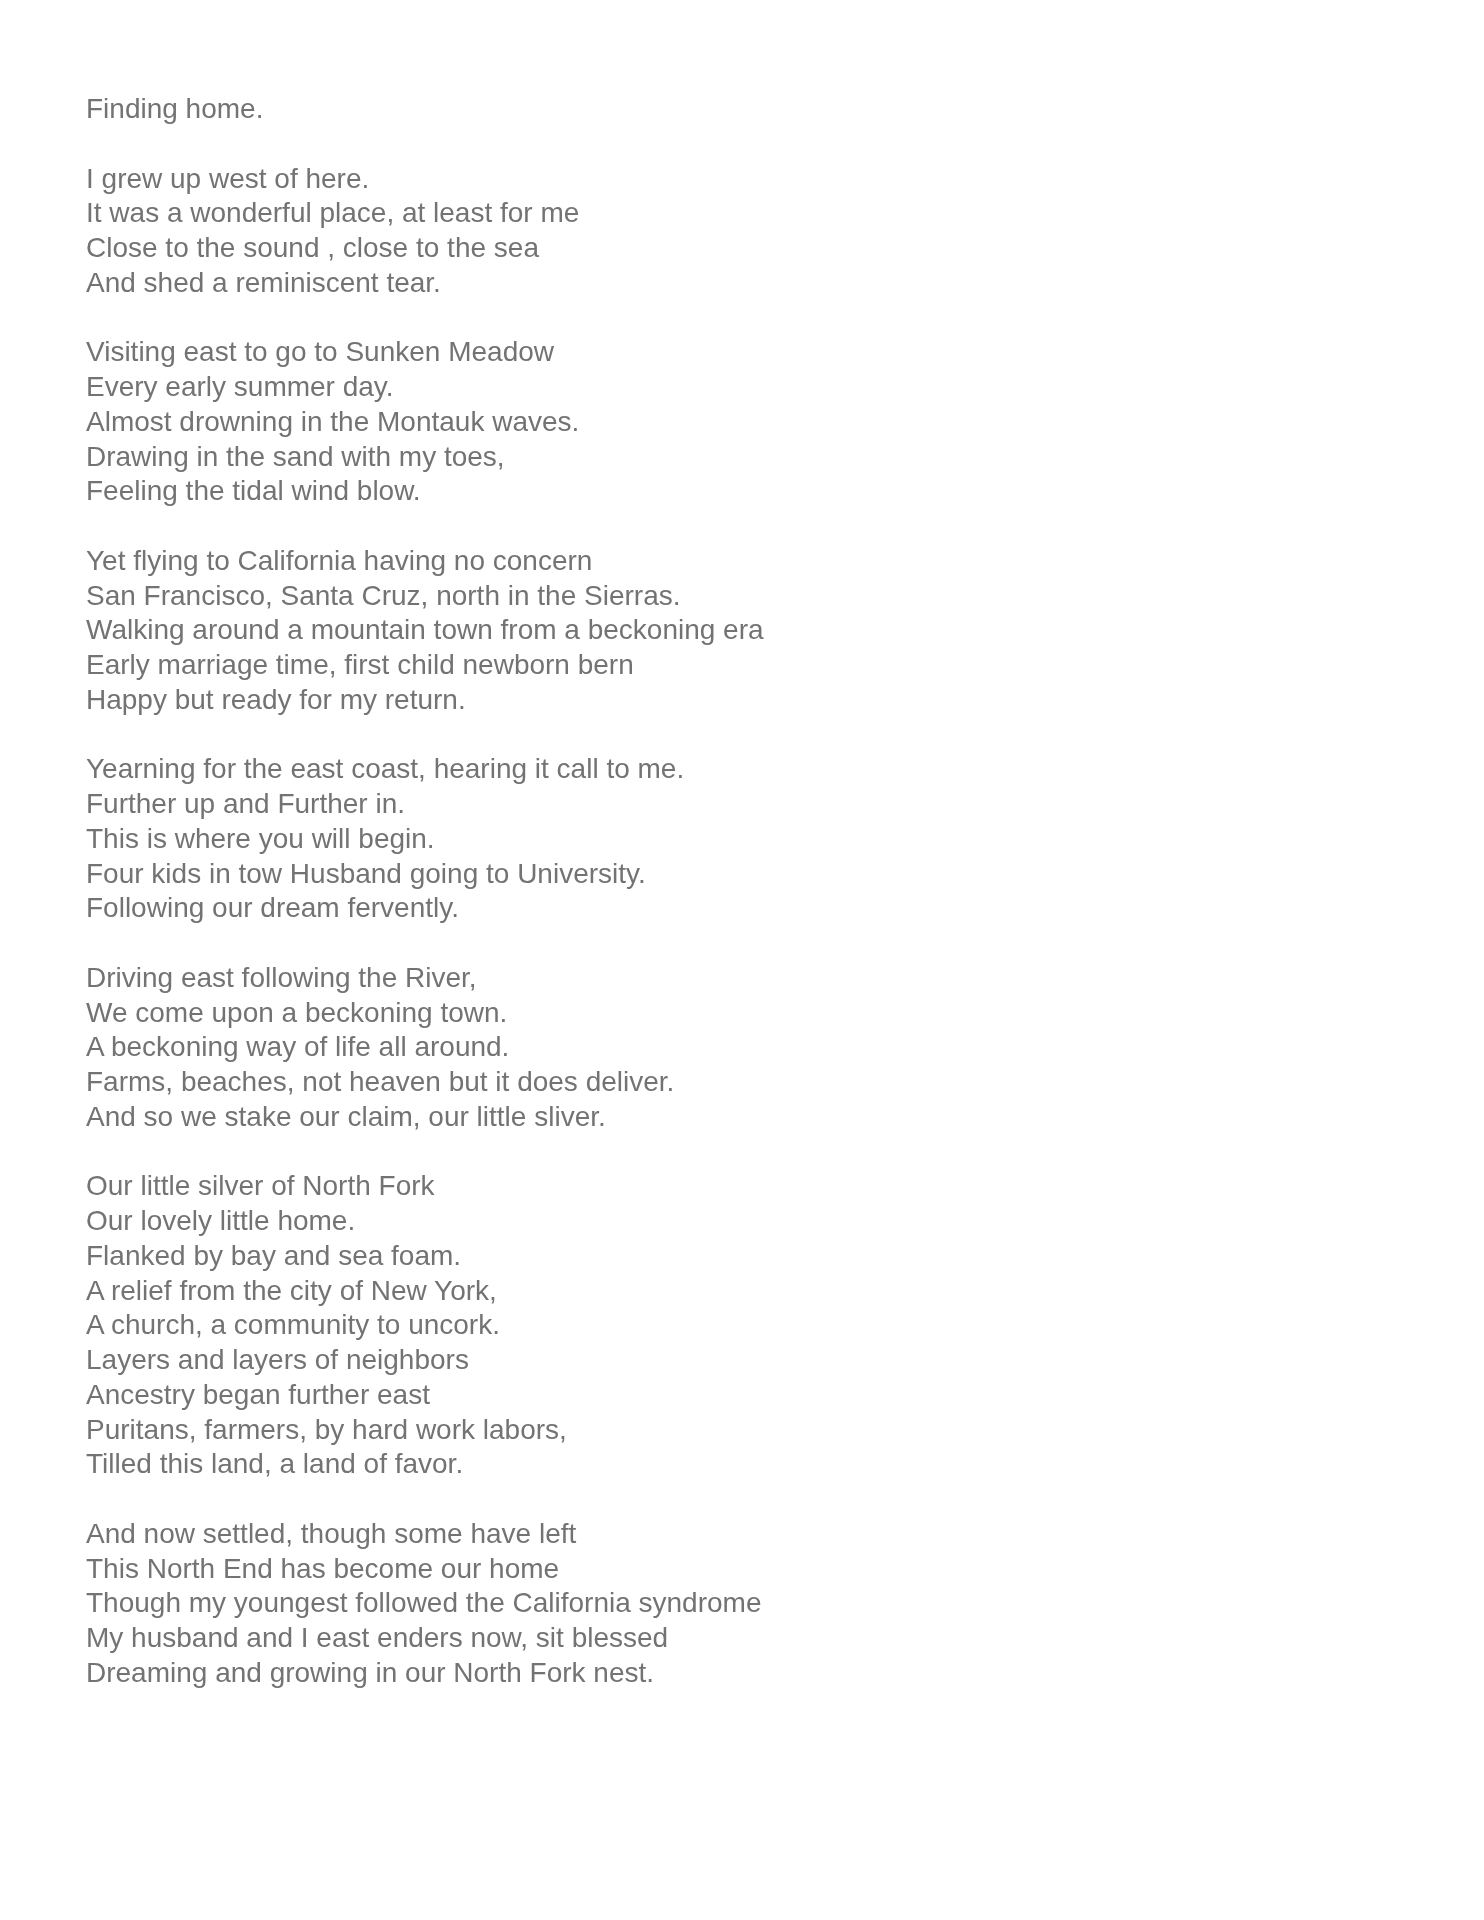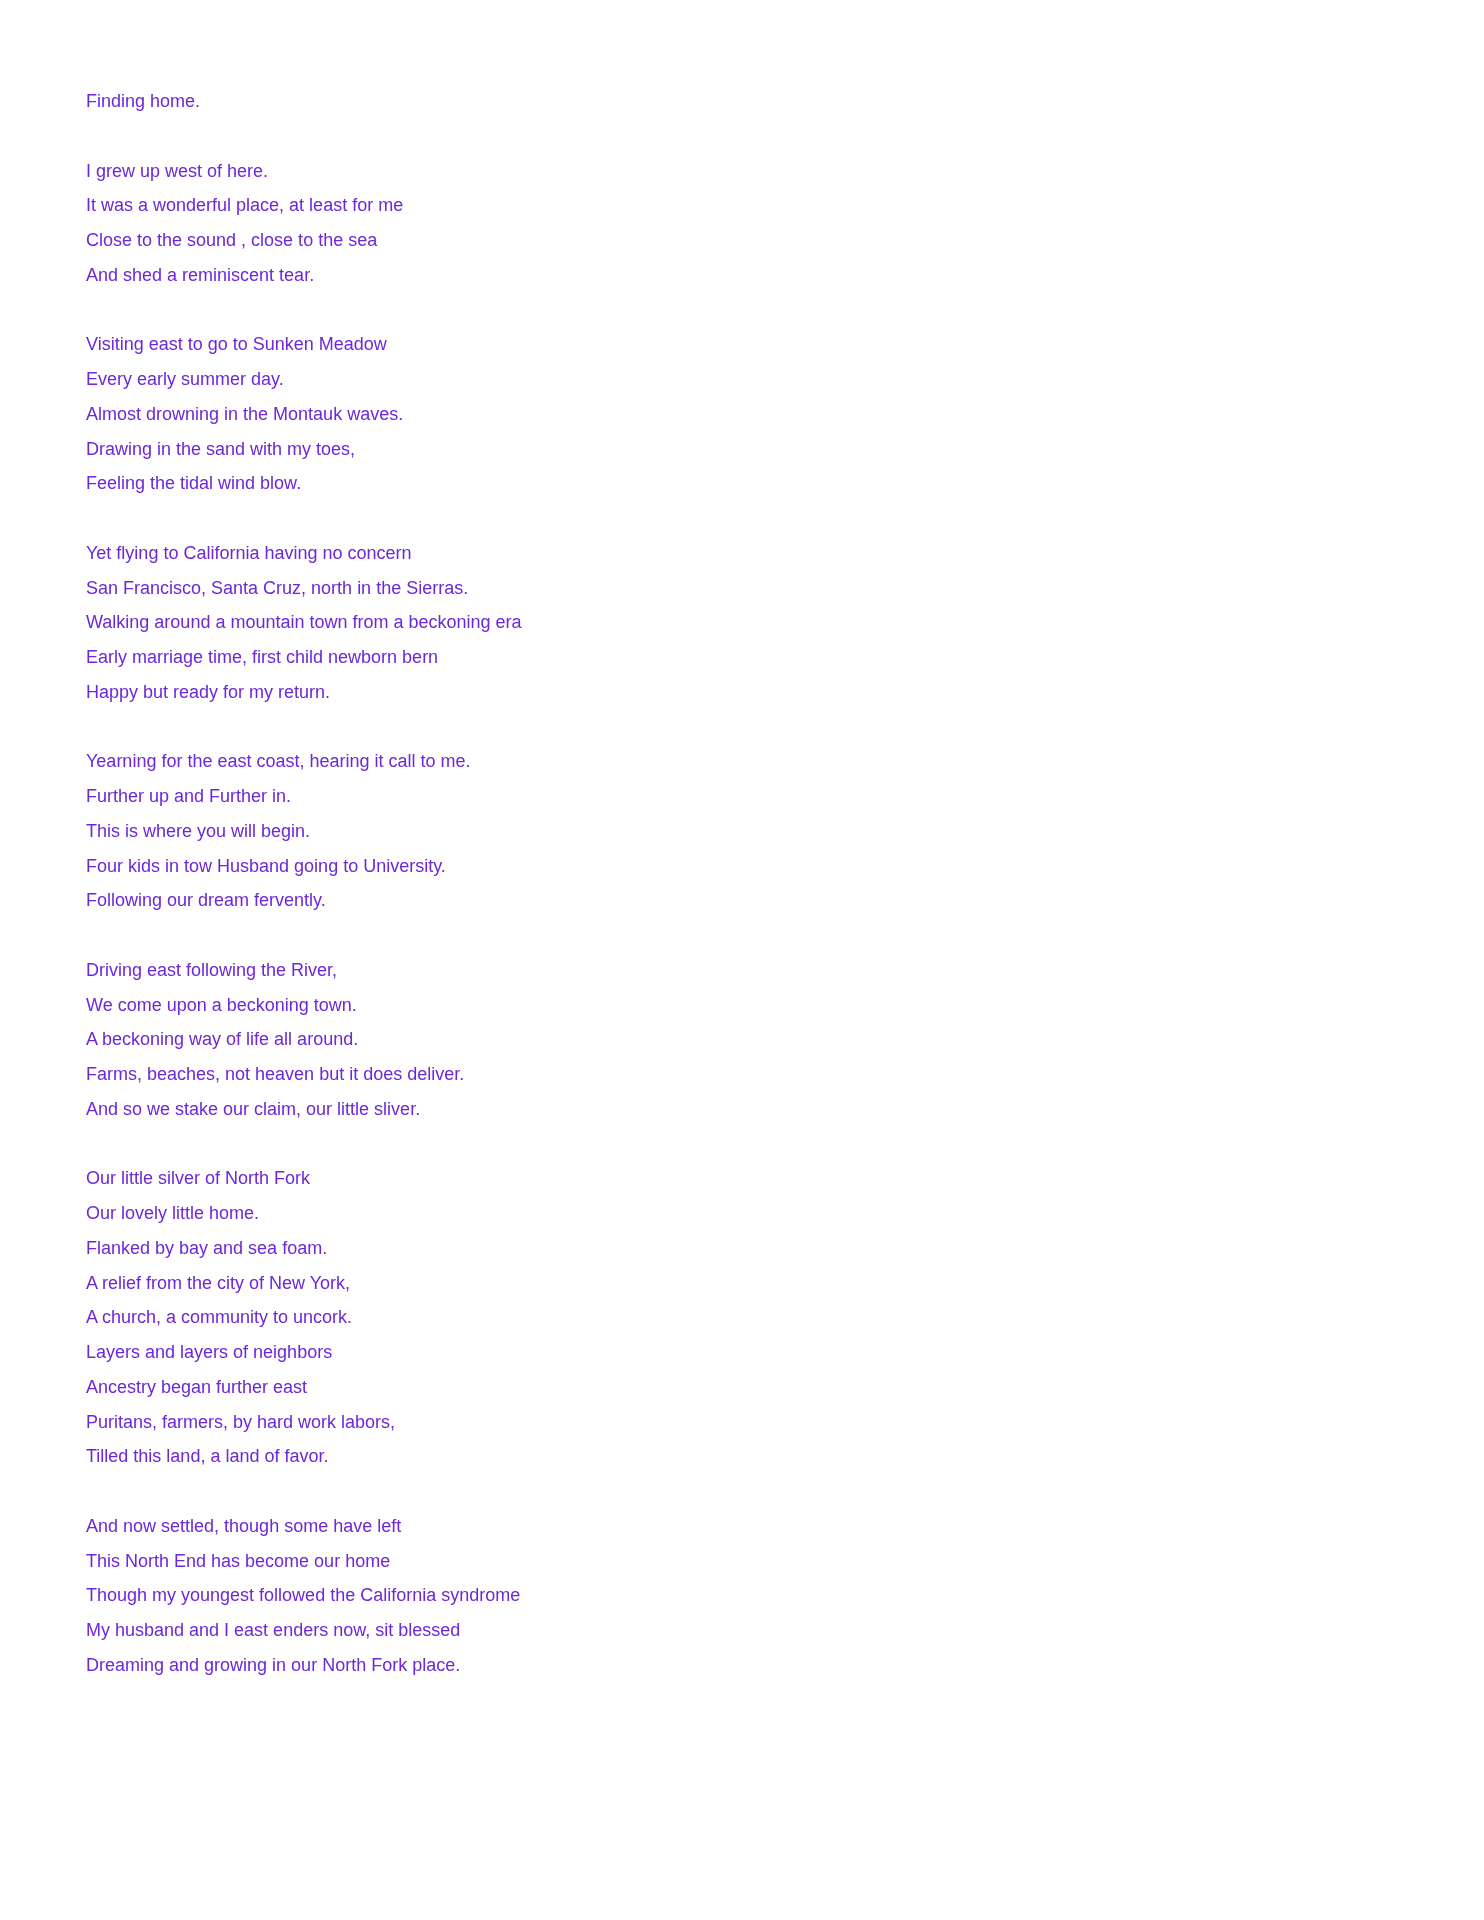--- a/index.html
+++ b/index.html
@@ -1,25 +1,25 @@
 <!DOCTYPE html>
 <html><head>
 <meta charset="utf-8">
 <style>
   html, body { margin: 0; padding: 0; background: #ffffff; }
   body { width: 1484px; height: 1920px; position: relative; overflow: hidden; }
   .page {
     position: absolute;
     left: 86px;
-    top: 84px;
+    top: 92px;
     width: 1300px;
     font-family: "Liberation Sans", sans-serif;
-    font-size: 18px;
+    font-size: 28px;
     line-height: 34.75px;
-    color: #6d28d9;
+    color: #737373;
   }
   .line { white-space: pre; height: 34.75px; }
   .stanza { margin-bottom: 34.75px; }
 </style>
 </head>
 <body>
 
 <div class="page">
   <div class="line stanza">Finding home.</div>
 
@@ -72,15 +72,15 @@
     <div class="line">Ancestry began further east</div>
     <div class="line">Puritans, farmers, by hard work labors,</div>
     <div class="line">Tilled this land, a land of favor.</div>
   </div>
 
   <div class="stanza">
     <div class="line">And now settled, though some have left</div>
     <div class="line">This North End has become our home</div>
     <div class="line">Though my youngest followed the California syndrome</div>
     <div class="line">My husband and I east enders now, sit blessed</div>
-    <div class="line">Dreaming and growing in our North Fork place.</div>
+    <div class="line">Dreaming and growing in our North Fork nest.</div>
   </div>
 </div>
 
 </body></html>

